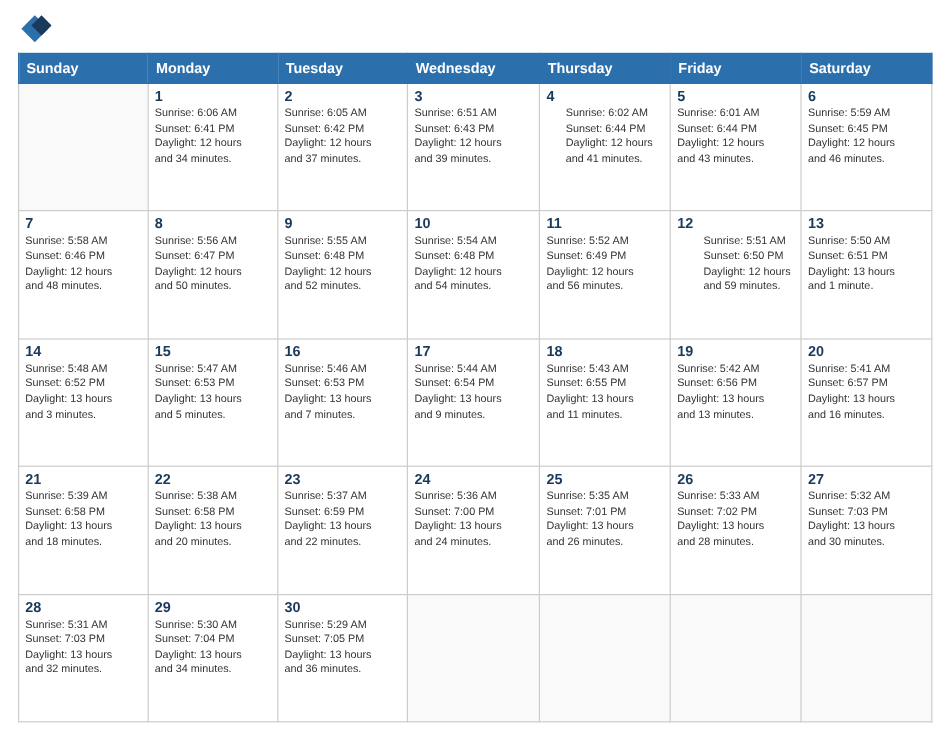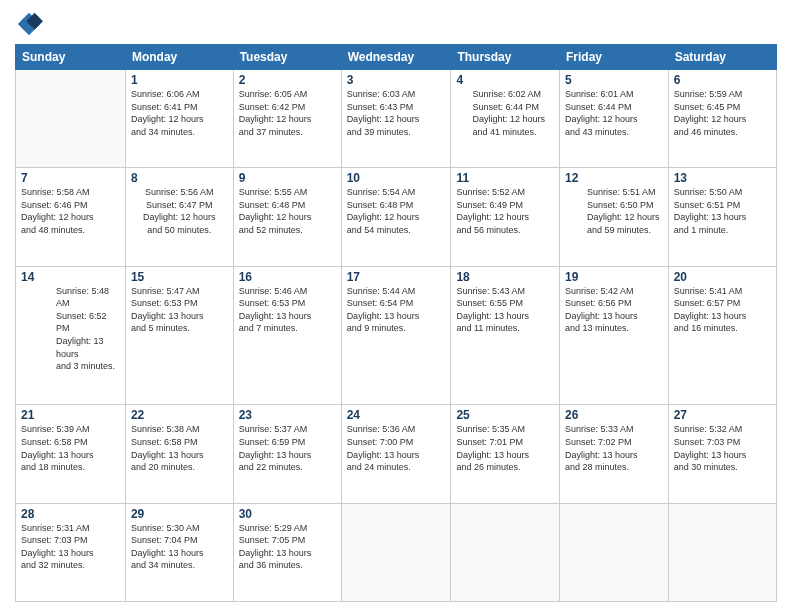--- a/index.html
+++ b/index.html
@@ -134,21 +134,21 @@
           </td>
           <td>
             <div class="day-number">2</div>
             <div class="day-info" style="white-space: pre-line;">Sunrise: 6:05 AM
 Sunset: 6:42 PM
 Daylight: 12 hours
 and 37 minutes.</div>
           </td>
           <td>
             <div class="day-number">3</div>
-            <div class="day-info" style="white-space: pre-line;">Sunrise: 6:03 AM
+            <div class="day-info" style="white-space: pre-line;">Sunrise: 6:51 AM
 Sunset: 6:43 PM
 Daylight: 12 hours
 and 39 minutes.</div>
           </td>
           <td>
             <div class="day-number">4</div>
             <div class="day-info" style="white-space: pre-line; margin-left: 16px;">Sunrise: 6:02 AM
 Sunset: 6:44 PM
 Daylight: 12 hours
 and 41 minutes.</div>
@@ -171,21 +171,21 @@
         <tr>
           <td>
             <div class="day-number">7</div>
             <div class="day-info" style="white-space: pre-line;">Sunrise: 5:58 AM
 Sunset: 6:46 PM
 Daylight: 12 hours
 and 48 minutes.</div>
           </td>
           <td>
             <div class="day-number">8</div>
-            <div class="day-info" style="white-space: pre-line; text-align: center;">Sunrise: 5:56 AM
+            <div class="day-info" style="white-space: pre-line;">Sunrise: 5:56 AM
 Sunset: 6:47 PM
 Daylight: 12 hours
 and 50 minutes.</div>
           </td>
           <td>
             <div class="day-number">9</div>
             <div class="day-info" style="white-space: pre-line;">Sunrise: 5:55 AM
 Sunset: 6:48 PM
 Daylight: 12 hours
 and 52 minutes.</div>
@@ -215,21 +215,21 @@
             <div class="day-number">13</div>
             <div class="day-info" style="white-space: pre-line;">Sunrise: 5:50 AM
 Sunset: 6:51 PM
 Daylight: 13 hours
 and 1 minute.</div>
           </td>
         </tr>
         <tr>
           <td>
             <div class="day-number">14</div>
-            <div class="day-info" style="white-space: pre-line; margin-left: 35px;">Sunrise: 5:48 AM
+            <div class="day-info" style="white-space: pre-line;">Sunrise: 5:48 AM
 Sunset: 6:52 PM
 Daylight: 13 hours
 and 3 minutes.</div>
           </td>
           <td>
             <div class="day-number">15</div>
             <div class="day-info" style="white-space: pre-line;">Sunrise: 5:47 AM
 Sunset: 6:53 PM
 Daylight: 13 hours
 and 5 minutes.</div>

